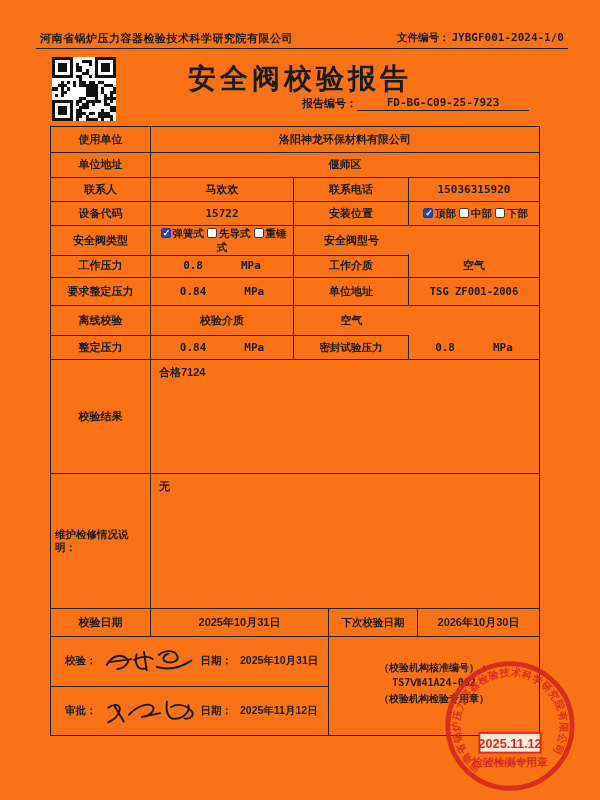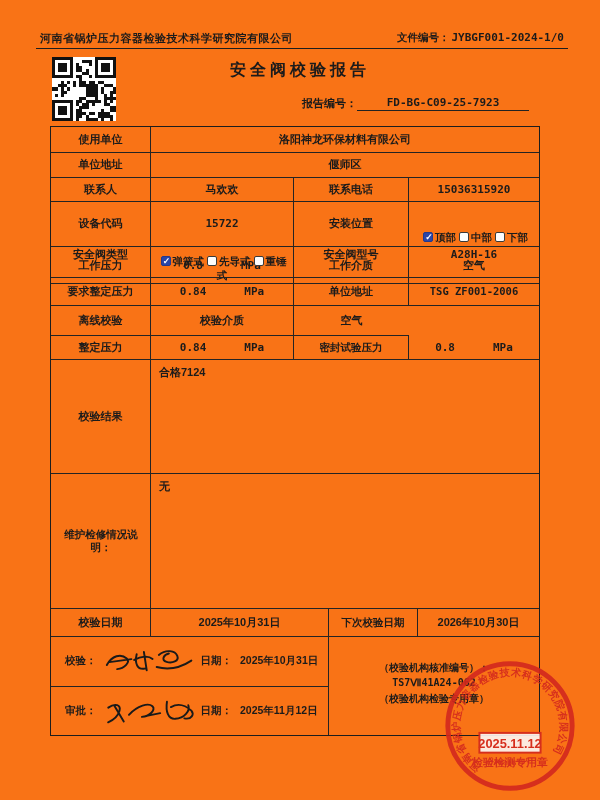--- a/index.html
+++ b/index.html
@@ -6,45 +6,45 @@
   body { background:#e8e6e2; font-family:"Liberation Sans", sans-serif; }
   .page { position:relative; width:600px; height:800px; margin:0 auto;
           background:#f97316; color:#1b1b1b; overflow:hidden; }
 
   
   .hdr-company { position:absolute; left:40px; top:31px; font-size:11px; font-weight:bold; letter-spacing:.5px; }
   .hdr-doc { position:absolute; right:36px; top:31px; font-size:10.5px; font-weight:bold; display:flex; gap:2px; }
   .hdr-rule { position:absolute; left:36px; right:32px; top:48px; border-top:1.8px solid #1d1d1d; }
   .qr { position:absolute; left:52px; top:57px; width:64px; height:64px; }
   .title { position:absolute; left:0; right:0; top:60px; text-align:center;
-           font-size:16px; font-weight:bold; letter-spacing:4px; }
+           font-size:28px; font-weight:bold; letter-spacing:4px; }
   .report-line { position:absolute; left:302px; top:96px; display:flex; align-items:flex-end; }
   .report-label { font-size:11px; font-weight:bold; }
   .report-value { display:inline-block; width:172px; text-align:center;
                   border-bottom:1.6px solid #222; padding-bottom:1px; }
   .mono { font-family:"DejaVu Sans Mono", monospace; font-weight:bold; font-size:11px; }
 
   
   .rtable { position:absolute; left:50px; top:126px; width:490px; border:1.8px solid #1d1d1d; }
   .row { display:grid; }
   .rowA { grid-template-columns:100px 1fr; }
   .rowB { grid-template-columns:100px 143px 115px 1fr; }
   .rowC { grid-template-columns:100px 178px 89px 1fr; }
   .cell { display:flex; align-items:center; justify-content:center; text-align:center;
           border-right:1.4px solid #242424; border-bottom:1.4px solid #242424;
           font-size:11px; font-weight:bold; line-height:1.25; padding:1px 3px; }
   .row .cell:last-child { border-right:none; }
   .cell.small { font-size:10.5px; }
   .cell.top-left { align-items:flex-start; justify-content:flex-start; text-align:right; padding:6px 8px; }
-  .cell.lab-left { justify-content:flex-start; text-align:center; padding-left:4px; font-size:10.5px; }
+  .cell.lab-left { justify-content:flex-start; text-align:left; padding-left:4px; font-size:10.5px; }
   .pv { display:flex; align-items:center; gap:38px; }
   .pv .unit { font-family:"DejaVu Sans Mono", monospace; }
 
   
-  .cbwrap { display:block; text-align:center; font-size:10.5px; line-height:1.3;margin-top:28px; }
+  .cbwrap { display:block; text-align:center; font-size:10.5px; line-height:1.3; }
   .cb { display:inline-block; vertical-align:-1px; width:10px; height:10px;
         border:1.5px solid #3a3a3a; border-radius:2px; background:#fdfdfd; margin:0 2px 0 3px; position:relative; }
   .cb.on { background:#2b46a8; border-color:#24398c; }
   .cb.on::after { content:"✓"; position:absolute; left:0; top:-1px; width:10px; height:10px;
                   color:#fff; font-size:9px; line-height:10px; text-align:center; font-weight:bold; }
 
   
   .sig-block { grid-template-columns:278px 1fr; height:98px; }
   .sig-left { border-right:1.4px solid #242424; display:flex; flex-direction:column; }
   .sig-row { flex:1; display:flex; align-items:center; padding-left:14px; gap:4px;
@@ -241,21 +241,20 @@
     </div>
 
     <div class="row rowB" style="height:28px">
       <div class="cell">安全阀类型</div>
       <div class="cell">
         <span class="cbwrap">
           <span class="cb on"></span><span>弹簧式</span><span class="cb"></span><span>先导式</span><span class="cb"></span><span>重锤式</span>
         </span>
       </div>
       <div class="cell">安全阀型号</div>
-      <div class="cell mono">A28H-16</div>
     </div>
 
     <div class="row rowB" style="height:24px">
       <div class="cell">工作压力</div>
       <div class="cell">
           <span class="pv">
             <span class="mono">0.8</span>
             <span class="unit">MPa</span>
           </span>
         </div>

